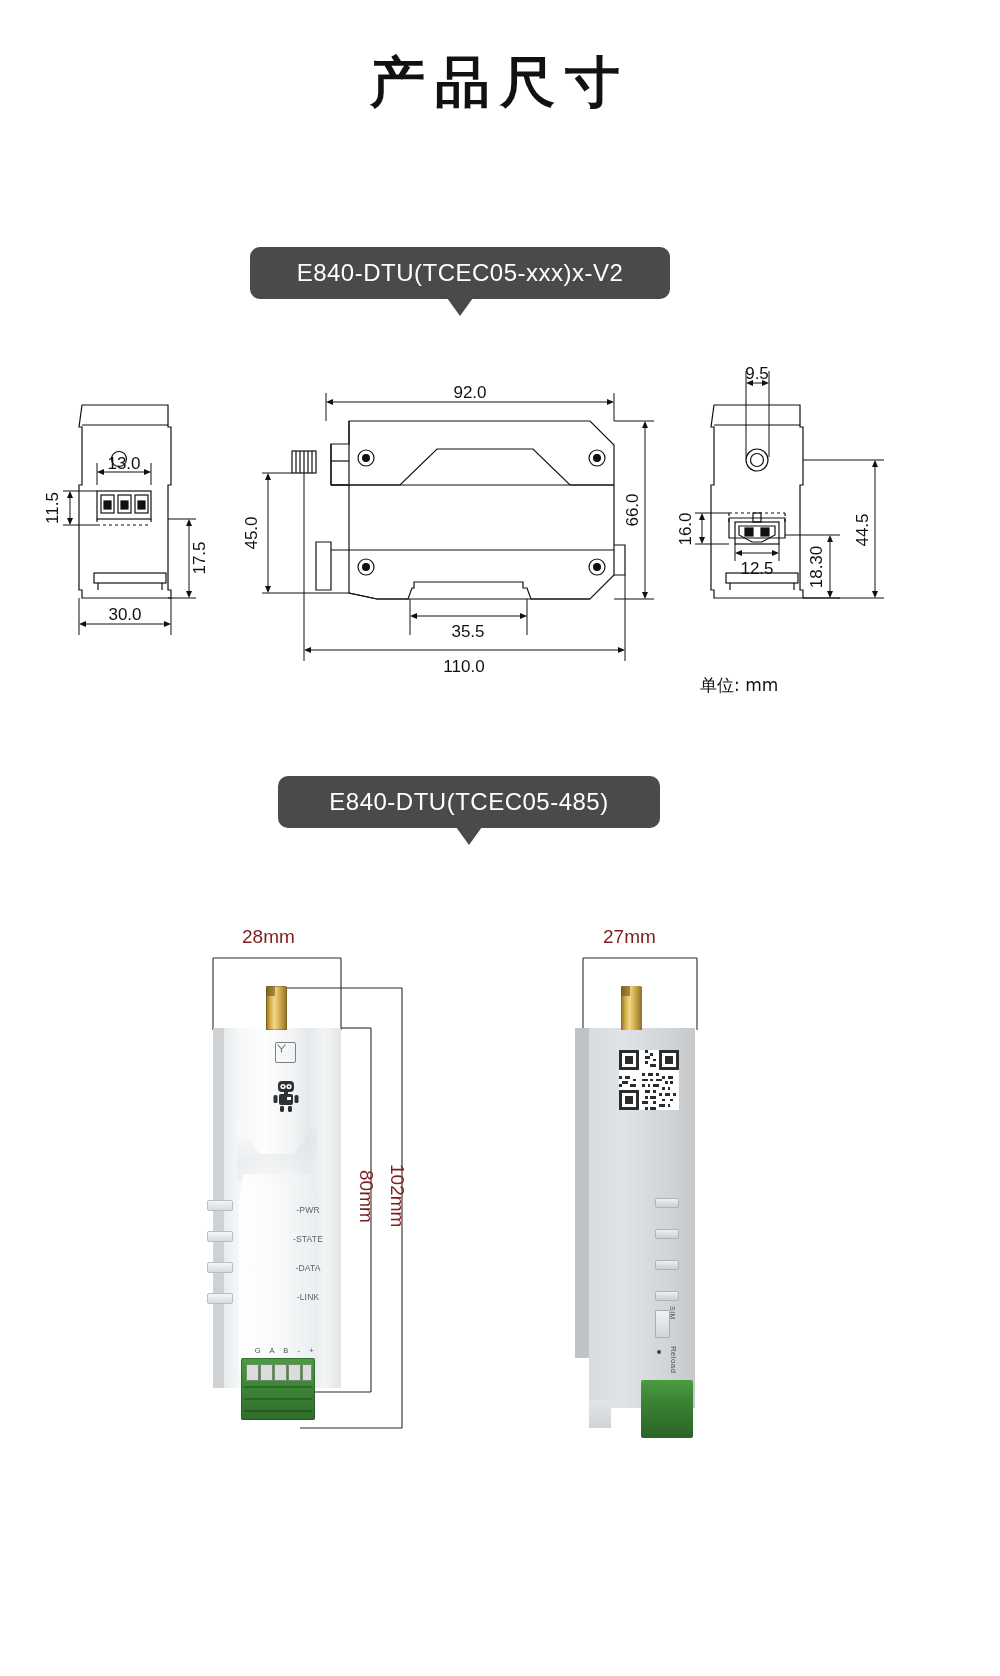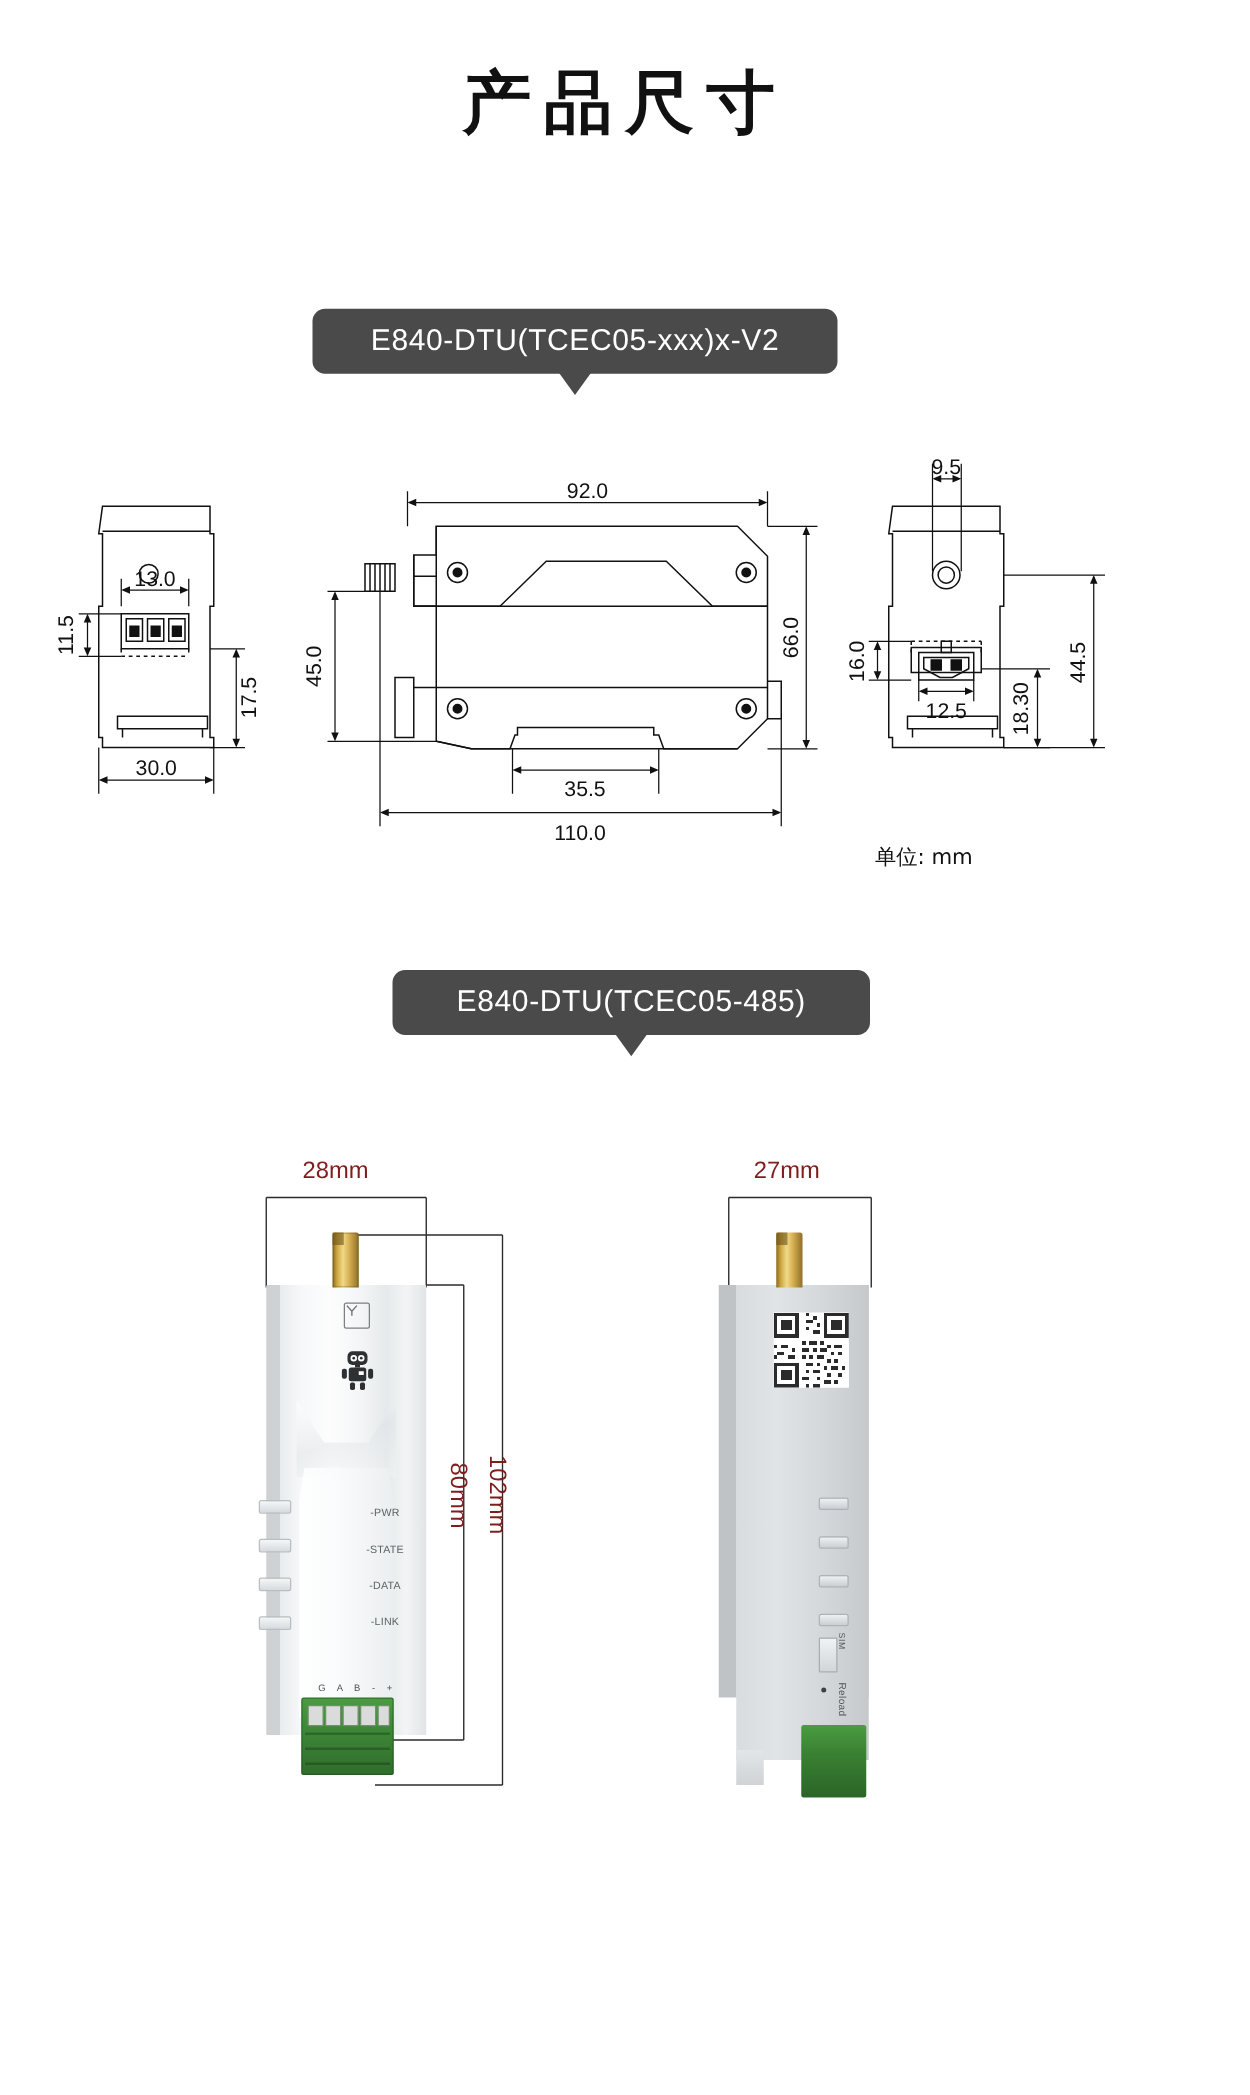--- a/index.html
+++ b/index.html
@@ -24,21 +24,21 @@
     position:absolute;background:#4a4a4a;color:#fff;border-radius:10px;
     display:flex;align-items:center;justify-content:center;
     font-size:24px;letter-spacing:.5px;height:52px;
   }
   .banner .tail{
     position:absolute;left:50%;margin-left:-13px;bottom:-17px;
     width:0;height:0;border-left:13px solid transparent;
     border-right:13px solid transparent;border-top:18px solid #4a4a4a;
   }
   #banner1{left:250px;top:230px;width:420px;margin-top:17px;}
-  #banner2{left:278px;top:776px;width:382px;margin-left:36px;}
+  #banner2{left:278px;top:776px;width:382px;}
 
   
   .tech{position:absolute;left:0;top:345px;width:1000px;height:340px;}
   .tech svg{display:block;}
 
   .unit-label{
     position:absolute;left:700px;top:674px;font-size:17px;color:#111;
     font-family:"DejaVu Sans","Liberation Sans",sans-serif;
   }
 

